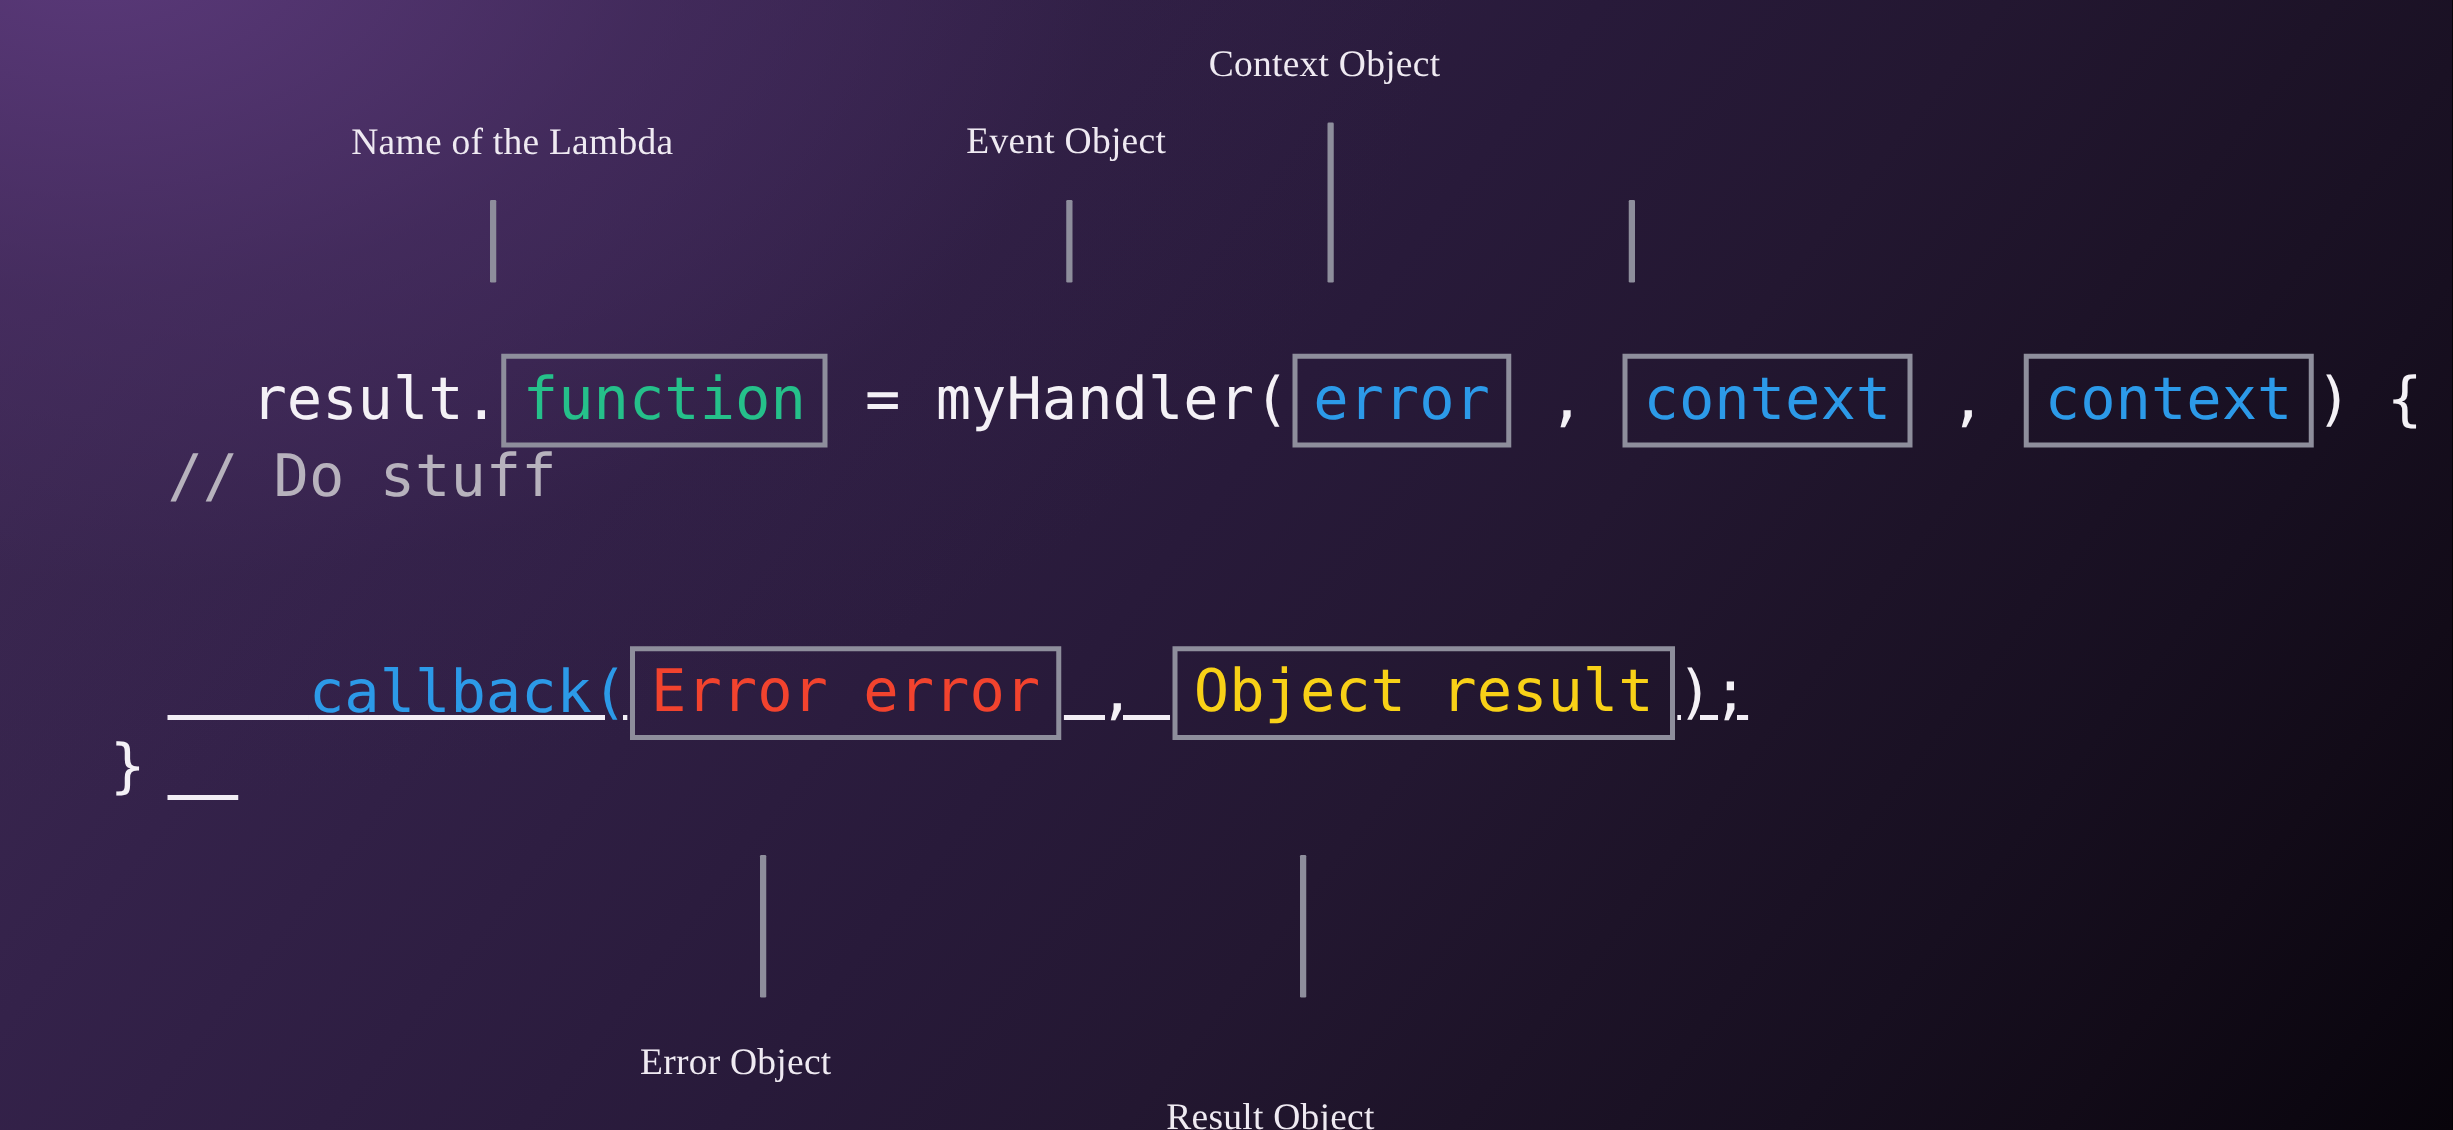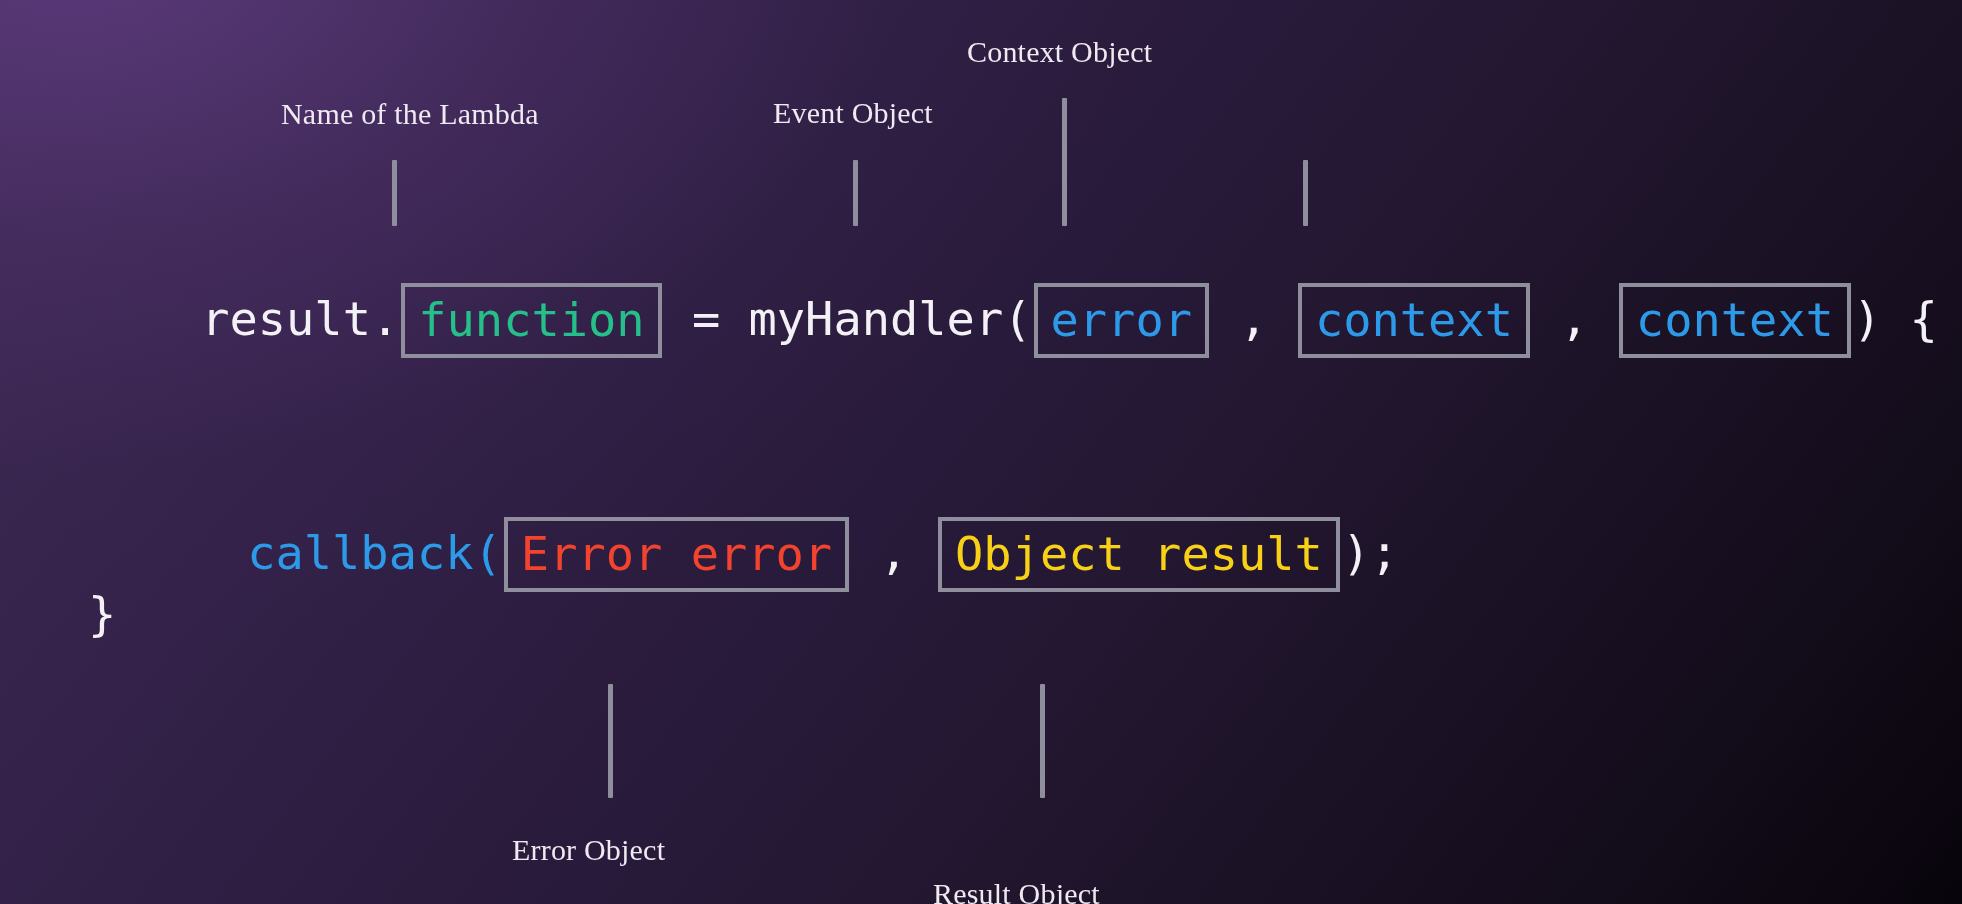--- a/index.html
+++ b/index.html
@@ -98,22 +98,23 @@
   <div class="connector" style="left:853px; top:160px; height:66px;"></div>
 
   <div class="connector" style="left:1062px; top:98px; height:128px;"></div>
 
   <div class="connector" style="left:1303px; top:160px; height:66px;"></div>
 
   <div class="code-line" style="left:88px; top:238px;">
     <span class="tok-plain">result.</span><span class="boxed tok-green">function</span><span class="tok-plain"> = myHandler(</span><span class="boxed tok-blue">error</span><span class="tok-plain"> , </span><span class="boxed tok-blue">context</span><span class="tok-plain"> , </span><span class="boxed tok-blue">context</span><span class="tok-plain">) {</span>
   </div>
 
+  <div class="code-line tok-comment" style="left:134px; top:358px;">// Do stuff</div>
 
-  <div class="code-line" style="left:134px; top:472px;">
+  <div class="code-line" style="left:134px; top:472px;text-decoration:underline;">
     <span class="tok-blue">callback(</span><span class="boxed tok-red">Error error</span><span class="tok-plain"> , </span><span class="boxed tok-yellow">Object result</span><span class="tok-plain">);</span>
   </div>
 
   <div class="code-line tok-plain" style="left:88px; top:590px;">}</div>
 
   <div class="connector" style="left:608px; top:684px; height:114px;"></div>
 
   <div class="connector" style="left:1040px; top:684px; height:114px;"></div>
 
   <div class="label" style="left:512px; top:835px;">Error Object</div>

